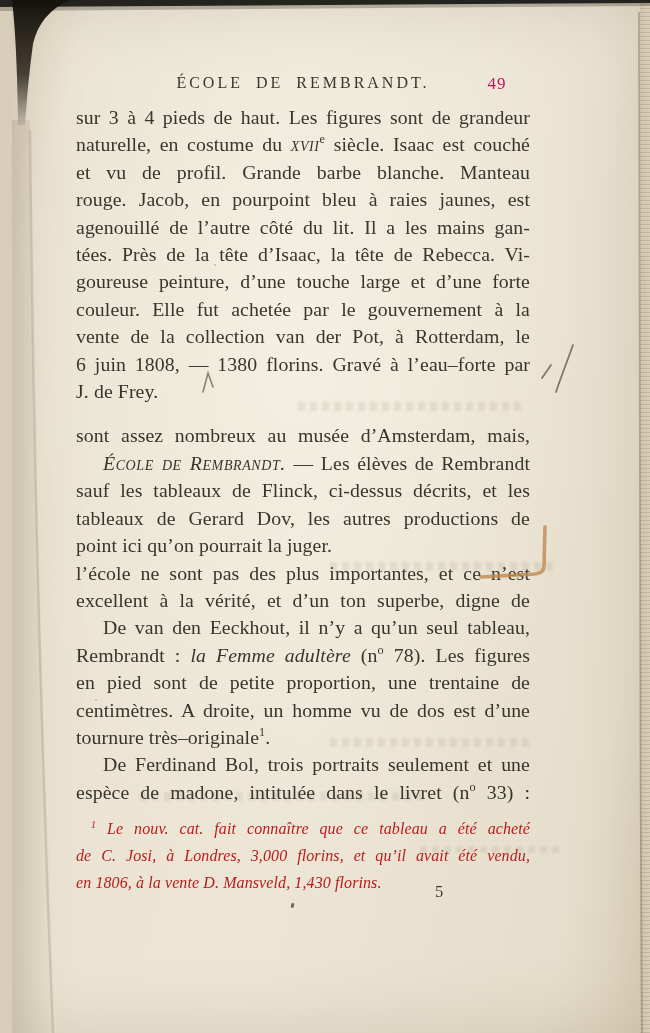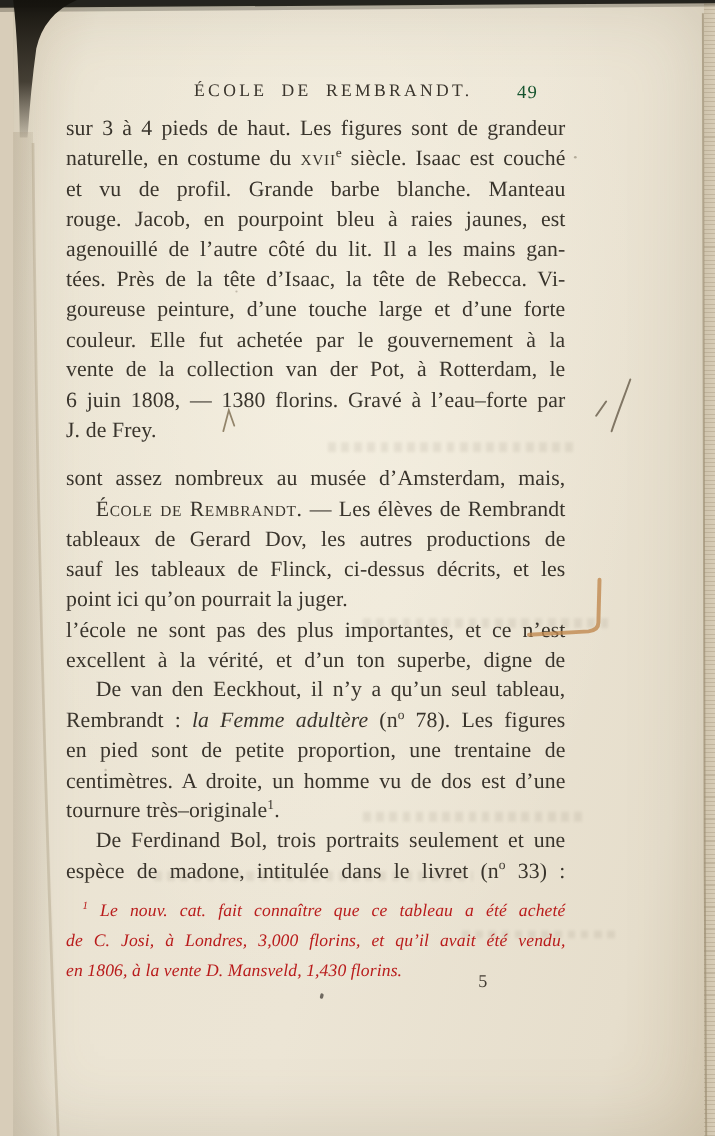--- a/index.html
+++ b/index.html
@@ -25,35 +25,35 @@
       linear-gradient(90deg,#cfc4ad,#d8cdb8);
   }
   
   .running-title{
     position:absolute;left:76px;width:454px;top:74px;
     text-align:center;font-size:16px;letter-spacing:3px;word-spacing:6px;
     color:#3a352d;
   }
   .page-number{
     position:absolute;left:470px;width:54px;top:74px;
-    text-align:left;font-size:17px;color:#14532d;letter-spacing:1px;
+    text-align:center;font-size:17px;color:#be185d;letter-spacing:1px;
   }
   
   #text-col{
-    position:absolute;left:60px;width:454px;top:104px;
+    position:absolute;left:76px;width:454px;top:104px;
     color:#39342c;font-size:19.8px;line-height:27.4px;letter-spacing:.1px;
   }
   .para{margin:0;}
   #para-2{margin-top:17px;}
   #footnote{margin-top:9px;font-size:16px;line-height:27px;color:#b91c1c;font-style:italic;}
   .line{text-align:justify;text-align-last:justify;white-space:normal;}
   .line.last{text-align-last:left;}
   .line.indent{text-indent:27px;}
   #footnote .line.indent{text-indent:15px;}
-  .sc{font-variant-caps:small-caps;letter-spacing:.6px;}
+  .sc{font-variant-caps:small-caps;letter-spacing:.6px;font-style:italic;}
   .it{font-style:italic;}
   sup{font-size:62%;vertical-align:super;line-height:0;}
   
   .signature{
     position:absolute;left:428px;top:882px;width:22px;text-align:center;
     font-size:16.5px;color:#413b32;
   }
   
   .speck{
     position:absolute;left:291px;top:903px;width:3px;height:5px;
@@ -99,22 +99,22 @@
         <div class="line"><span>tées. Près de la tête d’Isaac, la tête de Rebecca. Vi-</span></div>
         <div class="line"><span>goureuse peinture, d’une touche large et d’une forte</span></div>
         <div class="line"><span>couleur. Elle fut achetée par le gouvernement à la</span></div>
         <div class="line"><span>vente de la collection van der Pot, à Rotterdam, le</span></div>
         <div class="line"><span>6 juin 1808, — 1380 florins. Gravé à l’eau–forte par</span></div>
         <div class="line last"><span>J. de Frey.</span></div>
       </div>
     <div class="para" id="para-2">
         <div class="line"><span>sont assez nombreux au musée d’Amsterdam, mais,</span></div>
         <div class="line indent"><span class="sc">École de Rembrandt.</span><span> — Les élèves de Rembrandt</span></div>
+        <div class="line"><span>sauf les tableaux de Flinck, ci-dessus décrits, et les</span></div>
         <div class="line"><span>tableaux de Gerard Dov, les autres productions de</span></div>
-        <div class="line"><span>sauf les tableaux de Flinck, ci-dessus décrits, et les</span></div>
         <div class="line last"><span>point ici qu’on pourrait la juger.</span></div>
         <div class="line"><span>l’école ne sont pas des plus importantes, et ce n’est</span></div>
       </div>
     <div class="para" id="para-3">
         <div class="line"><span>excellent à la vérité, et d’un ton superbe, digne de</span></div>
         <div class="line indent"><span>De van den Eeckhout, il n’y a qu’un seul tableau,</span></div>
         <div class="line"><span>Rembrandt : </span><span class="it">la Femme adultère</span><span> (n</span><sup>o</sup><span> 78). Les figures</span></div>
         <div class="line"><span>en pied sont de petite proportion, une trentaine de</span></div>
         <div class="line"><span>centimètres. A droite, un homme vu de dos est d’une</span></div>
         <div class="line last"><span>tournure très–originale</span><sup>1</sup><span>.</span></div>

